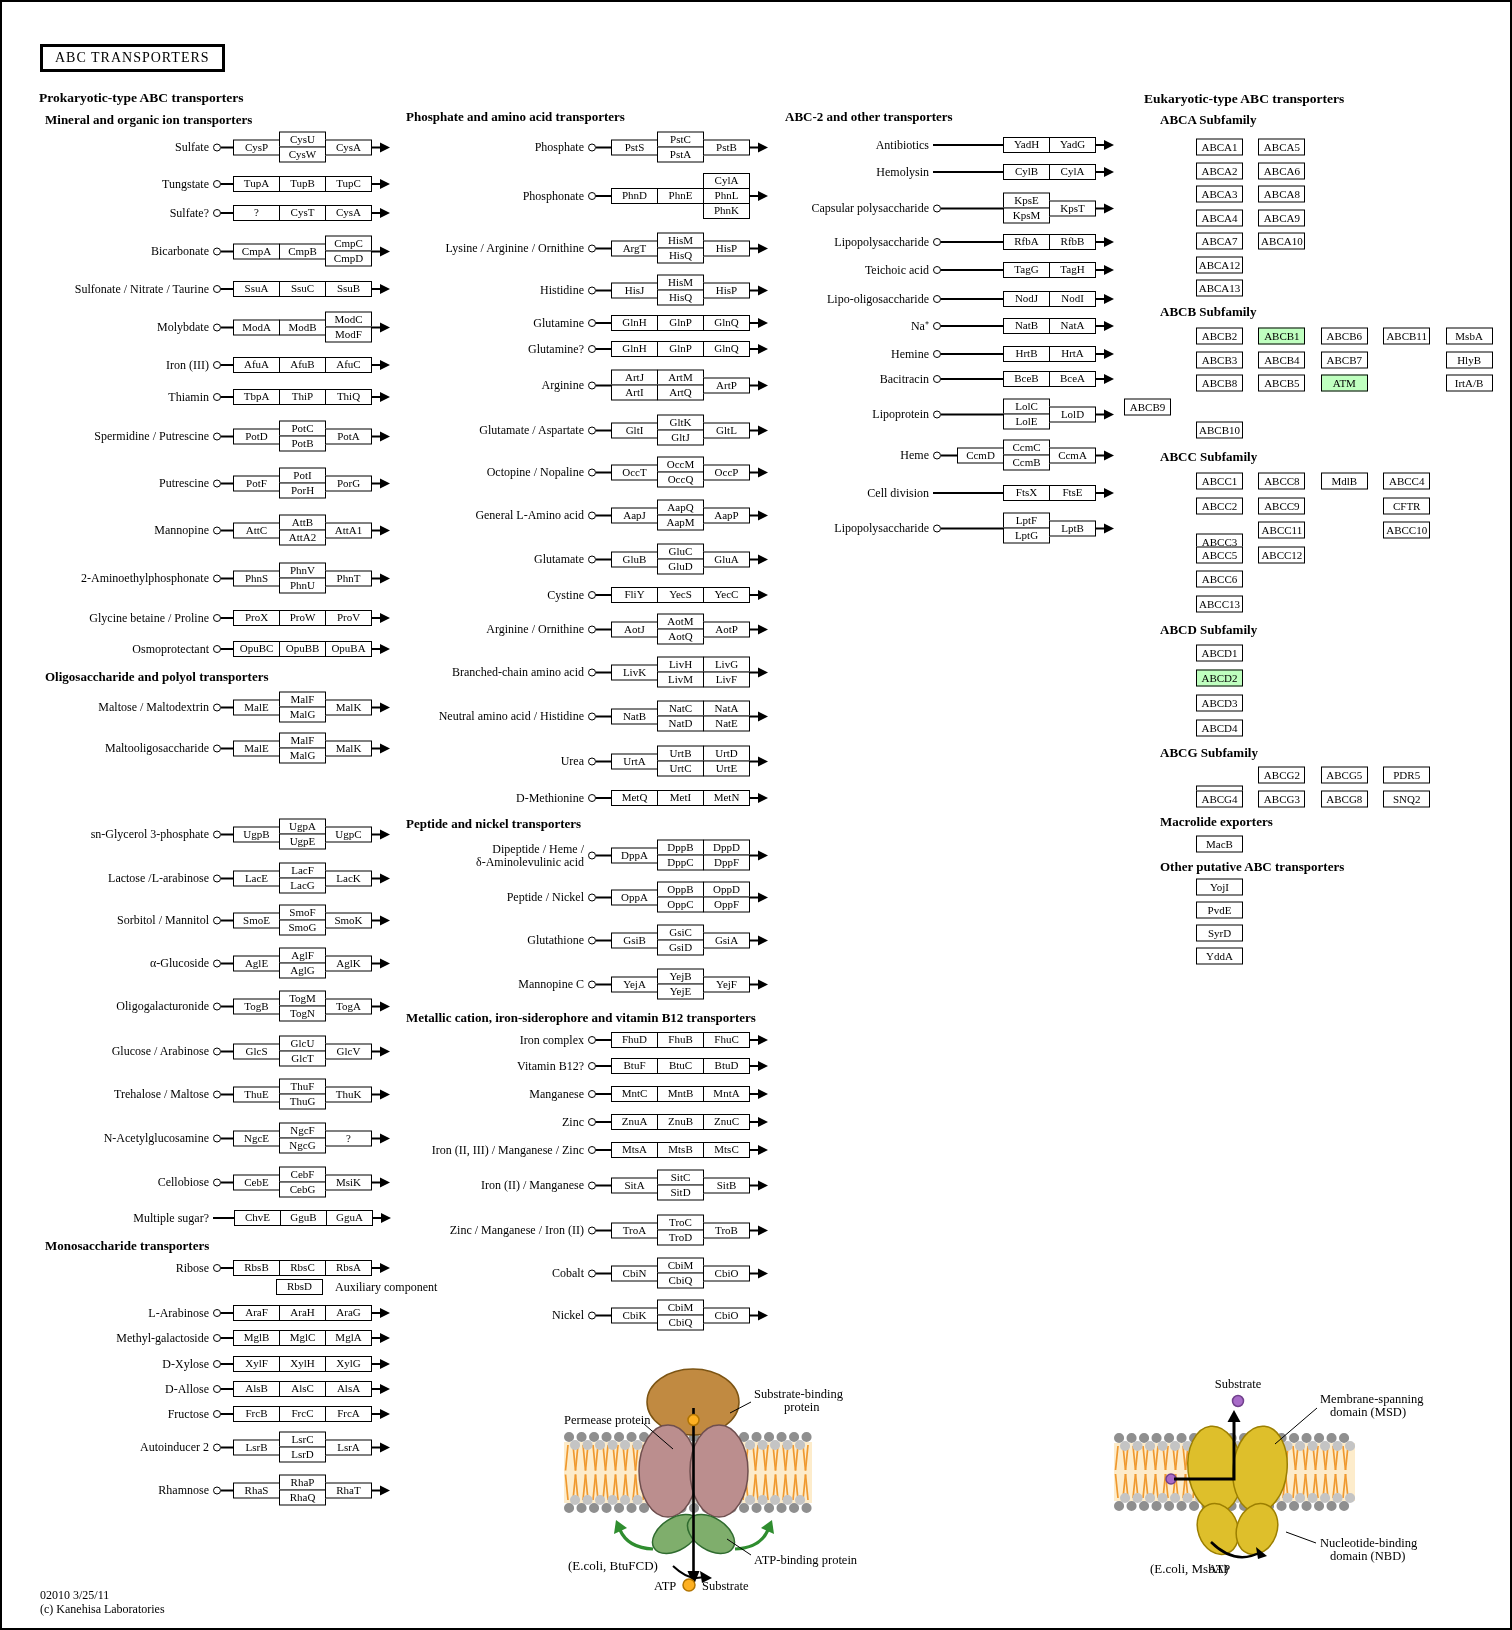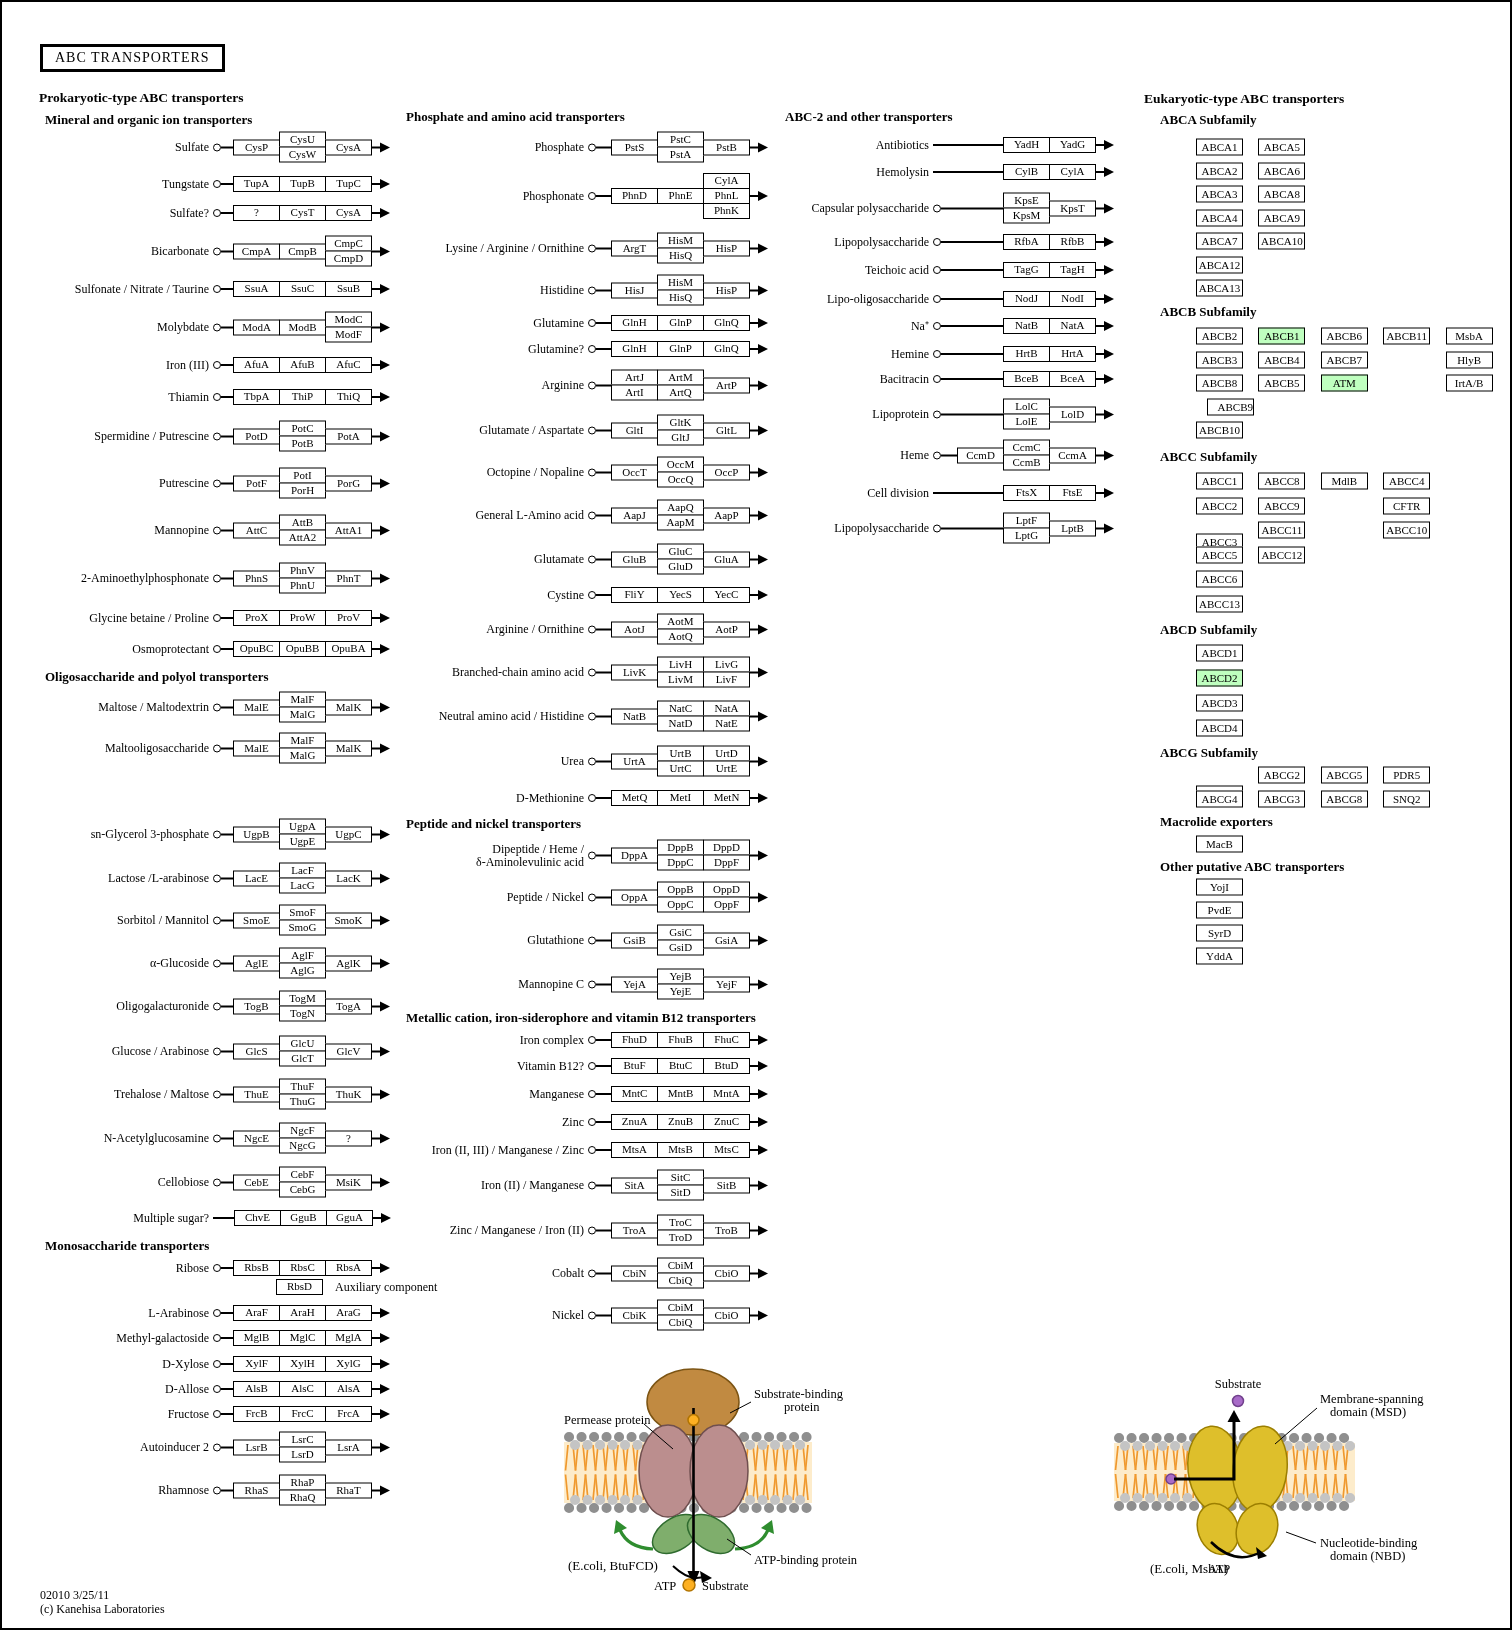--- a/index.html
+++ b/index.html
@@ -1568,21 +1568,21 @@
     <div class="ebox" style="left: 1194px; top: 286px;">ABCA13</div>
     <div class="ebox" style="left: 1256.4px; top: 145px;">ABCA5</div>
     <div class="ebox" style="left: 1256.4px; top: 168.5px;">ABCA6</div>
     <div class="ebox" style="left: 1256.4px; top: 192px;">ABCA8</div>
     <div class="ebox" style="left: 1256.4px; top: 215.5px;">ABCA9</div>
     <div class="ebox" style="left: 1256.4px; top: 239px;">ABCA10</div>
     <div class="shead" style="left: 1158px; top: 310px;">ABCB Subfamily</div>
     <div class="ebox" style="left: 1194px; top: 334px;">ABCB2</div>
     <div class="ebox" style="left: 1194px; top: 357.6px;">ABCB3</div>
     <div class="ebox" style="left: 1194px; top: 381.2px;">ABCB8</div>
-    <div class="ebox" style="left: 1205px; top: 404.8px; text-align: right;">ABCB9</div>
+    <div class="ebox" style="left: 1122px; top: 404.8px;">ABCB9</div>
     <div class="ebox" style="left: 1194px; top: 428.4px;">ABCB10</div>
     <div class="ebox hl" style="left: 1256.4px; top: 334px;">ABCB1</div>
     <div class="ebox" style="left: 1256.4px; top: 357.6px;">ABCB4</div>
     <div class="ebox" style="left: 1256.4px; top: 381.2px;">ABCB5</div>
     <div class="ebox" style="left: 1318.8px; top: 334px;">ABCB6</div>
     <div class="ebox" style="left: 1318.8px; top: 357.6px;">ABCB7</div>
     <div class="ebox hl" style="left: 1318.8px; top: 381.2px;">ATM</div>
     <div class="ebox" style="left: 1381.2px; top: 334px;">ABCB11</div>
     <div class="ebox" style="left: 1443.6px; top: 334px;">MsbA</div>
     <div class="ebox" style="left: 1443.6px; top: 357.6px;">HlyB</div>

